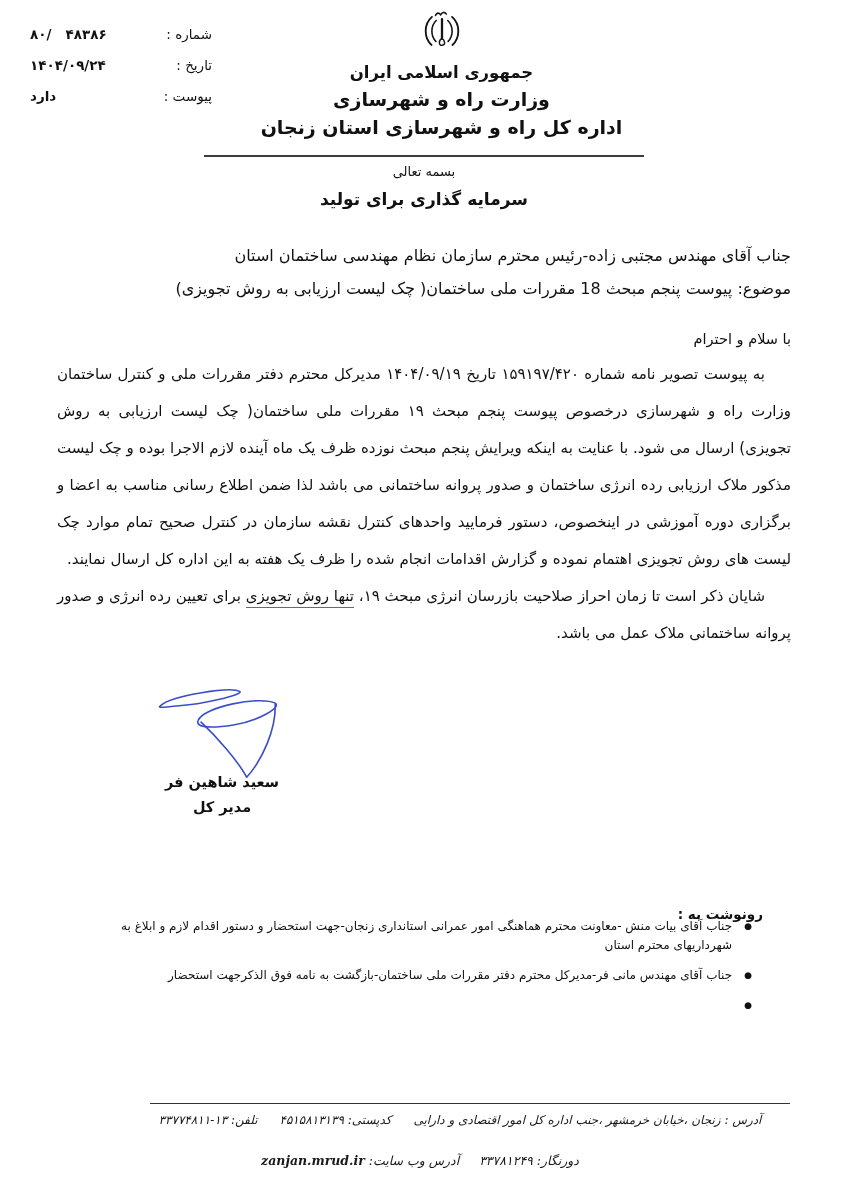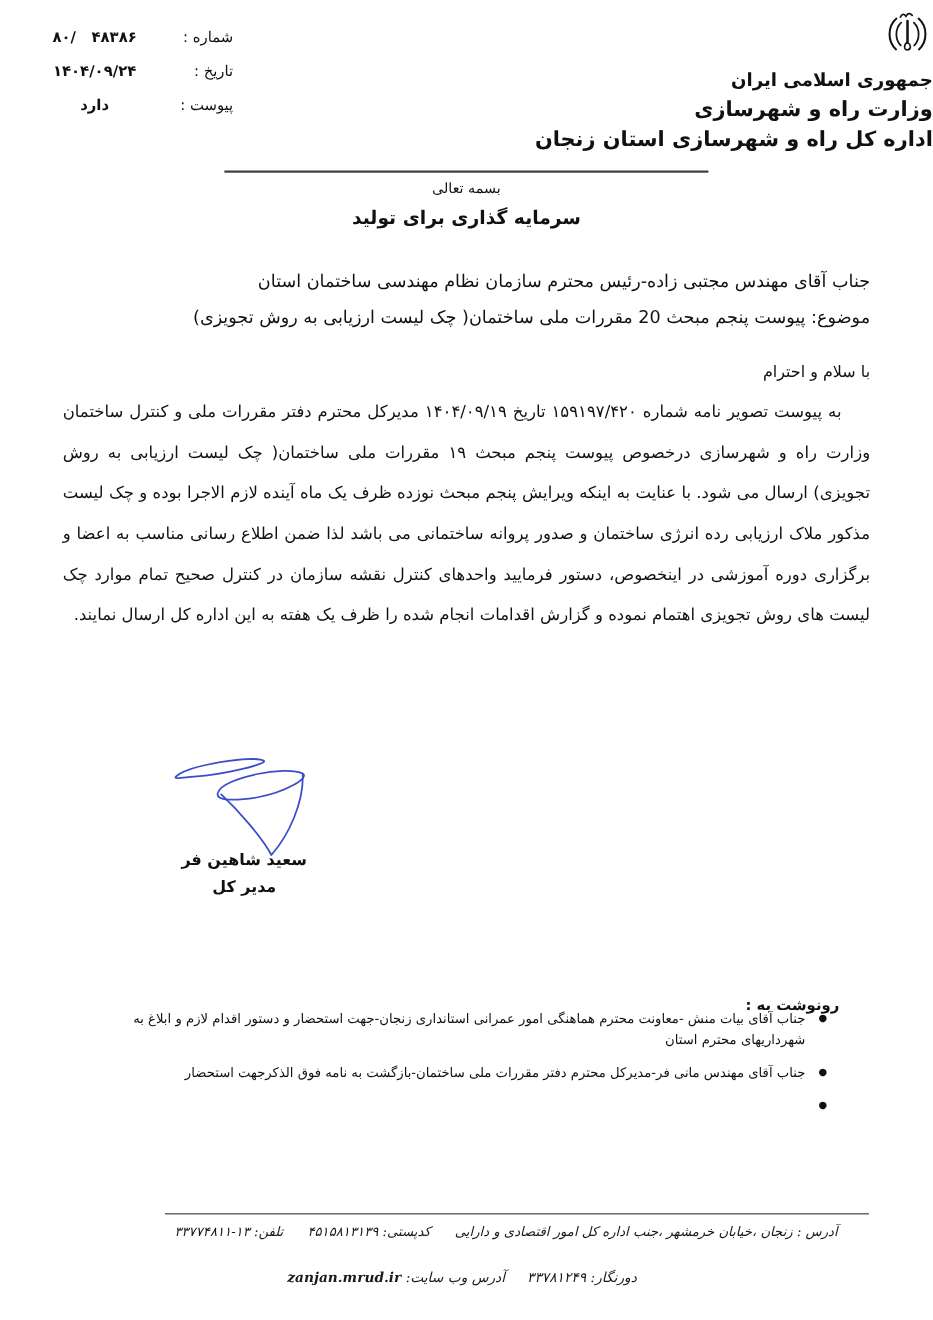--- a/index.html
+++ b/index.html
@@ -5,25 +5,25 @@
   html,body { margin:0; padding:0; background:#ffffff; }
   .page {
     position:relative; width:848px; height:1200px; background:#fff;
     font-family:"DejaVu Sans", sans-serif; color:#111; overflow:hidden;
   }
 
   
   .meta { position:absolute; top:26px; left:30px; width:182px; direction:rtl; font-size:13.5px; }
   .meta-row { display:flex; align-items:baseline; gap:10px; margin-bottom:15px; }
   .meta-label { flex:none; min-width:60px; }
-  .meta-value { flex:1; direction:ltr; text-align:center; font-weight:bold; letter-spacing:0.5px; }
+  .meta-value { flex:1; direction:ltr; text-align:left; font-weight:bold; letter-spacing:0.5px; }
   .meta-value.plain { font-weight:bold; }
 
   
-  .letterhead { position:absolute; left:0; right:0; top:6px; text-align:right;padding-left:35px; }
+  .letterhead { position:absolute; left:0; right:0; top:6px; text-align:center;padding-left:35px; }
   .emblem { width:46px; height:52px; display:inline-block; }
   .h-country  { font-size:16.5px; font-weight:bold; margin-top:1px; }
   .h-ministry { font-size:19px;  font-weight:bold; margin-top:6px; }
   .h-dept     { font-size:19px;  font-weight:bold; margin-top:6px; }
 
   .rule-1 { position:absolute; top:155px; left:204px; width:440px; border-top:2px solid #3c3c3c; }
 
   .basmala { position:absolute; top:164px; left:0; right:0; text-align:center; font-size:13px; }
   .slogan  { position:absolute; top:189px; left:0; right:0; text-align:center; font-size:17px; font-weight:bold; }
 
@@ -103,25 +103,26 @@
     <div class="h-ministry">وزارت راه و شهرسازی</div>
     <div class="h-dept">اداره کل راه و شهرسازی استان زنجان</div>
   </div>
 
   <div class="rule-1"></div>
 
   <div class="basmala">بسمه تعالی</div>
   <div class="slogan">سرمایه گذاری برای تولید</div>
 
   <div class="recipient">جناب آقای مهندس مجتبی زاده-رئیس محترم سازمان نظام مهندسی ساختمان استان</div>
-  <div class="subject">موضوع: پیوست پنجم مبحث 20 مقررات ملی ساختمان( چک لیست ارزیابی به روش تجویزی)</div>
+  <div class="subject">موضوع: پیوست پنجم مبحث 18 مقررات ملی ساختمان( چک لیست ارزیابی به روش تجویزی)</div>
   <div class="salutation">با سلام و احترام</div>
 
   <div class="body-text">
     <p>به پیوست تصویر نامه شماره ۱۵۹۱۹۷/۴۲۰ تاریخ ۱۴۰۴/۰۹/۱۹  مدیرکل محترم دفتر مقررات ملی و کنترل ساختمان وزارت راه و شهرسازی درخصوص پیوست پنجم مبحث ۱۹ مقررات ملی ساختمان( چک لیست ارزیابی به روش تجویزی) ارسال می شود. با عنایت به اینکه ویرایش پنجم مبحث نوزده ظرف یک ماه آینده لازم الاجرا بوده و چک لیست مذکور ملاک ارزیابی رده انرژی ساختمان و صدور پروانه ساختمانی می باشد لذا  ضمن اطلاع رسانی مناسب به اعضا و برگزاری دوره آموزشی در اینخصوص،  دستور فرمایید واحدهای کنترل نقشه سازمان در کنترل صحیح تمام موارد چک لیست های روش تجویزی اهتمام نموده و گزارش اقدامات انجام شده را ظرف یک هفته به این اداره کل ارسال نمایند.</p>
+    <p><span>شایان ذکر است تا زمان احراز صلاحیت بازرسان انرژی مبحث ۱۹، </span><span class="u">تنها روش تجویزی</span><span> برای تعیین رده انرژی و صدور پروانه ساختمانی ملاک عمل می باشد.</span></p>
   </div>
 
   <svg class="sig-svg" viewBox="0 0 160 124" fill="none" stroke="#3b4ec9" stroke-width="1.7" stroke-linecap="round" stroke-linejoin="round">
     <path d="M16,41 C28,31 90,21 99,27 C101,30 62,40 32,42 C20,43 10,45 16,41 Z"></path>
     <path d="M55,57 C60,43 120,31 136,39 C143,43 120,57 92,62 C73,65 51,66 55,57 Z"></path>
     <path d="M136,40 C137,66 123,98 106,117 C97,100 74,74 58,59"></path>
   </svg>
   <div class="sig-name">سعید شاهین فر</div>
   <div class="sig-title">مدیر کل</div>
 

